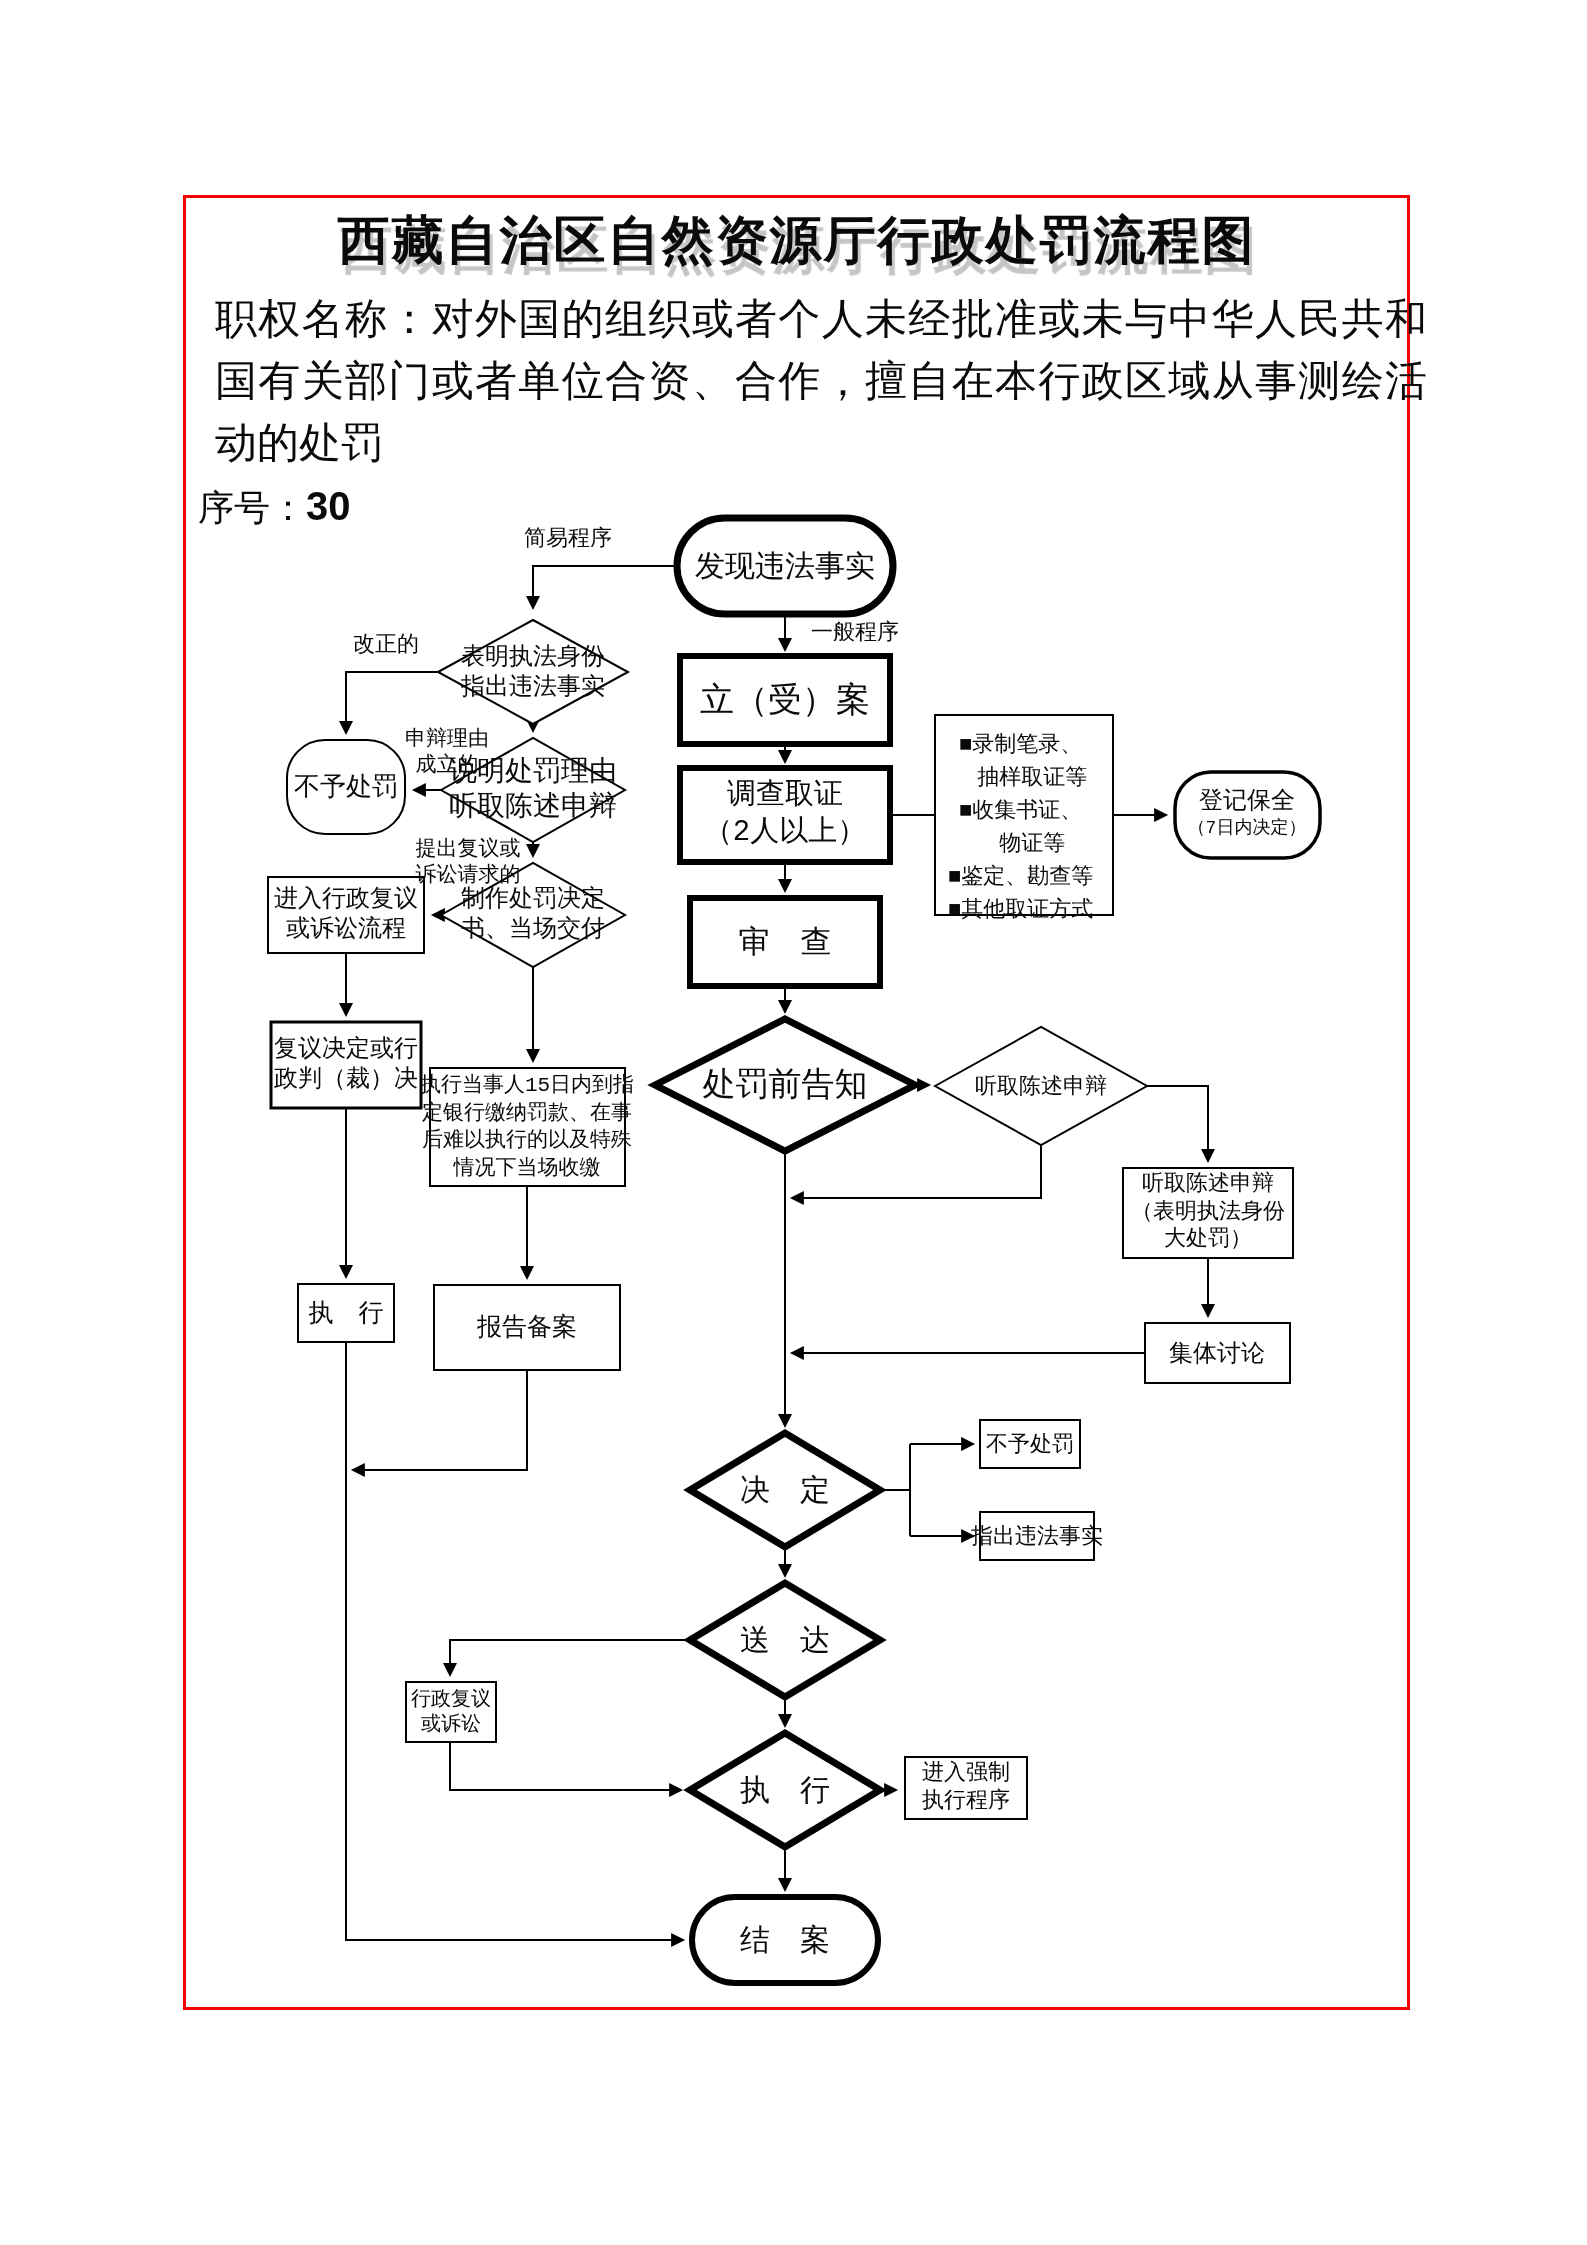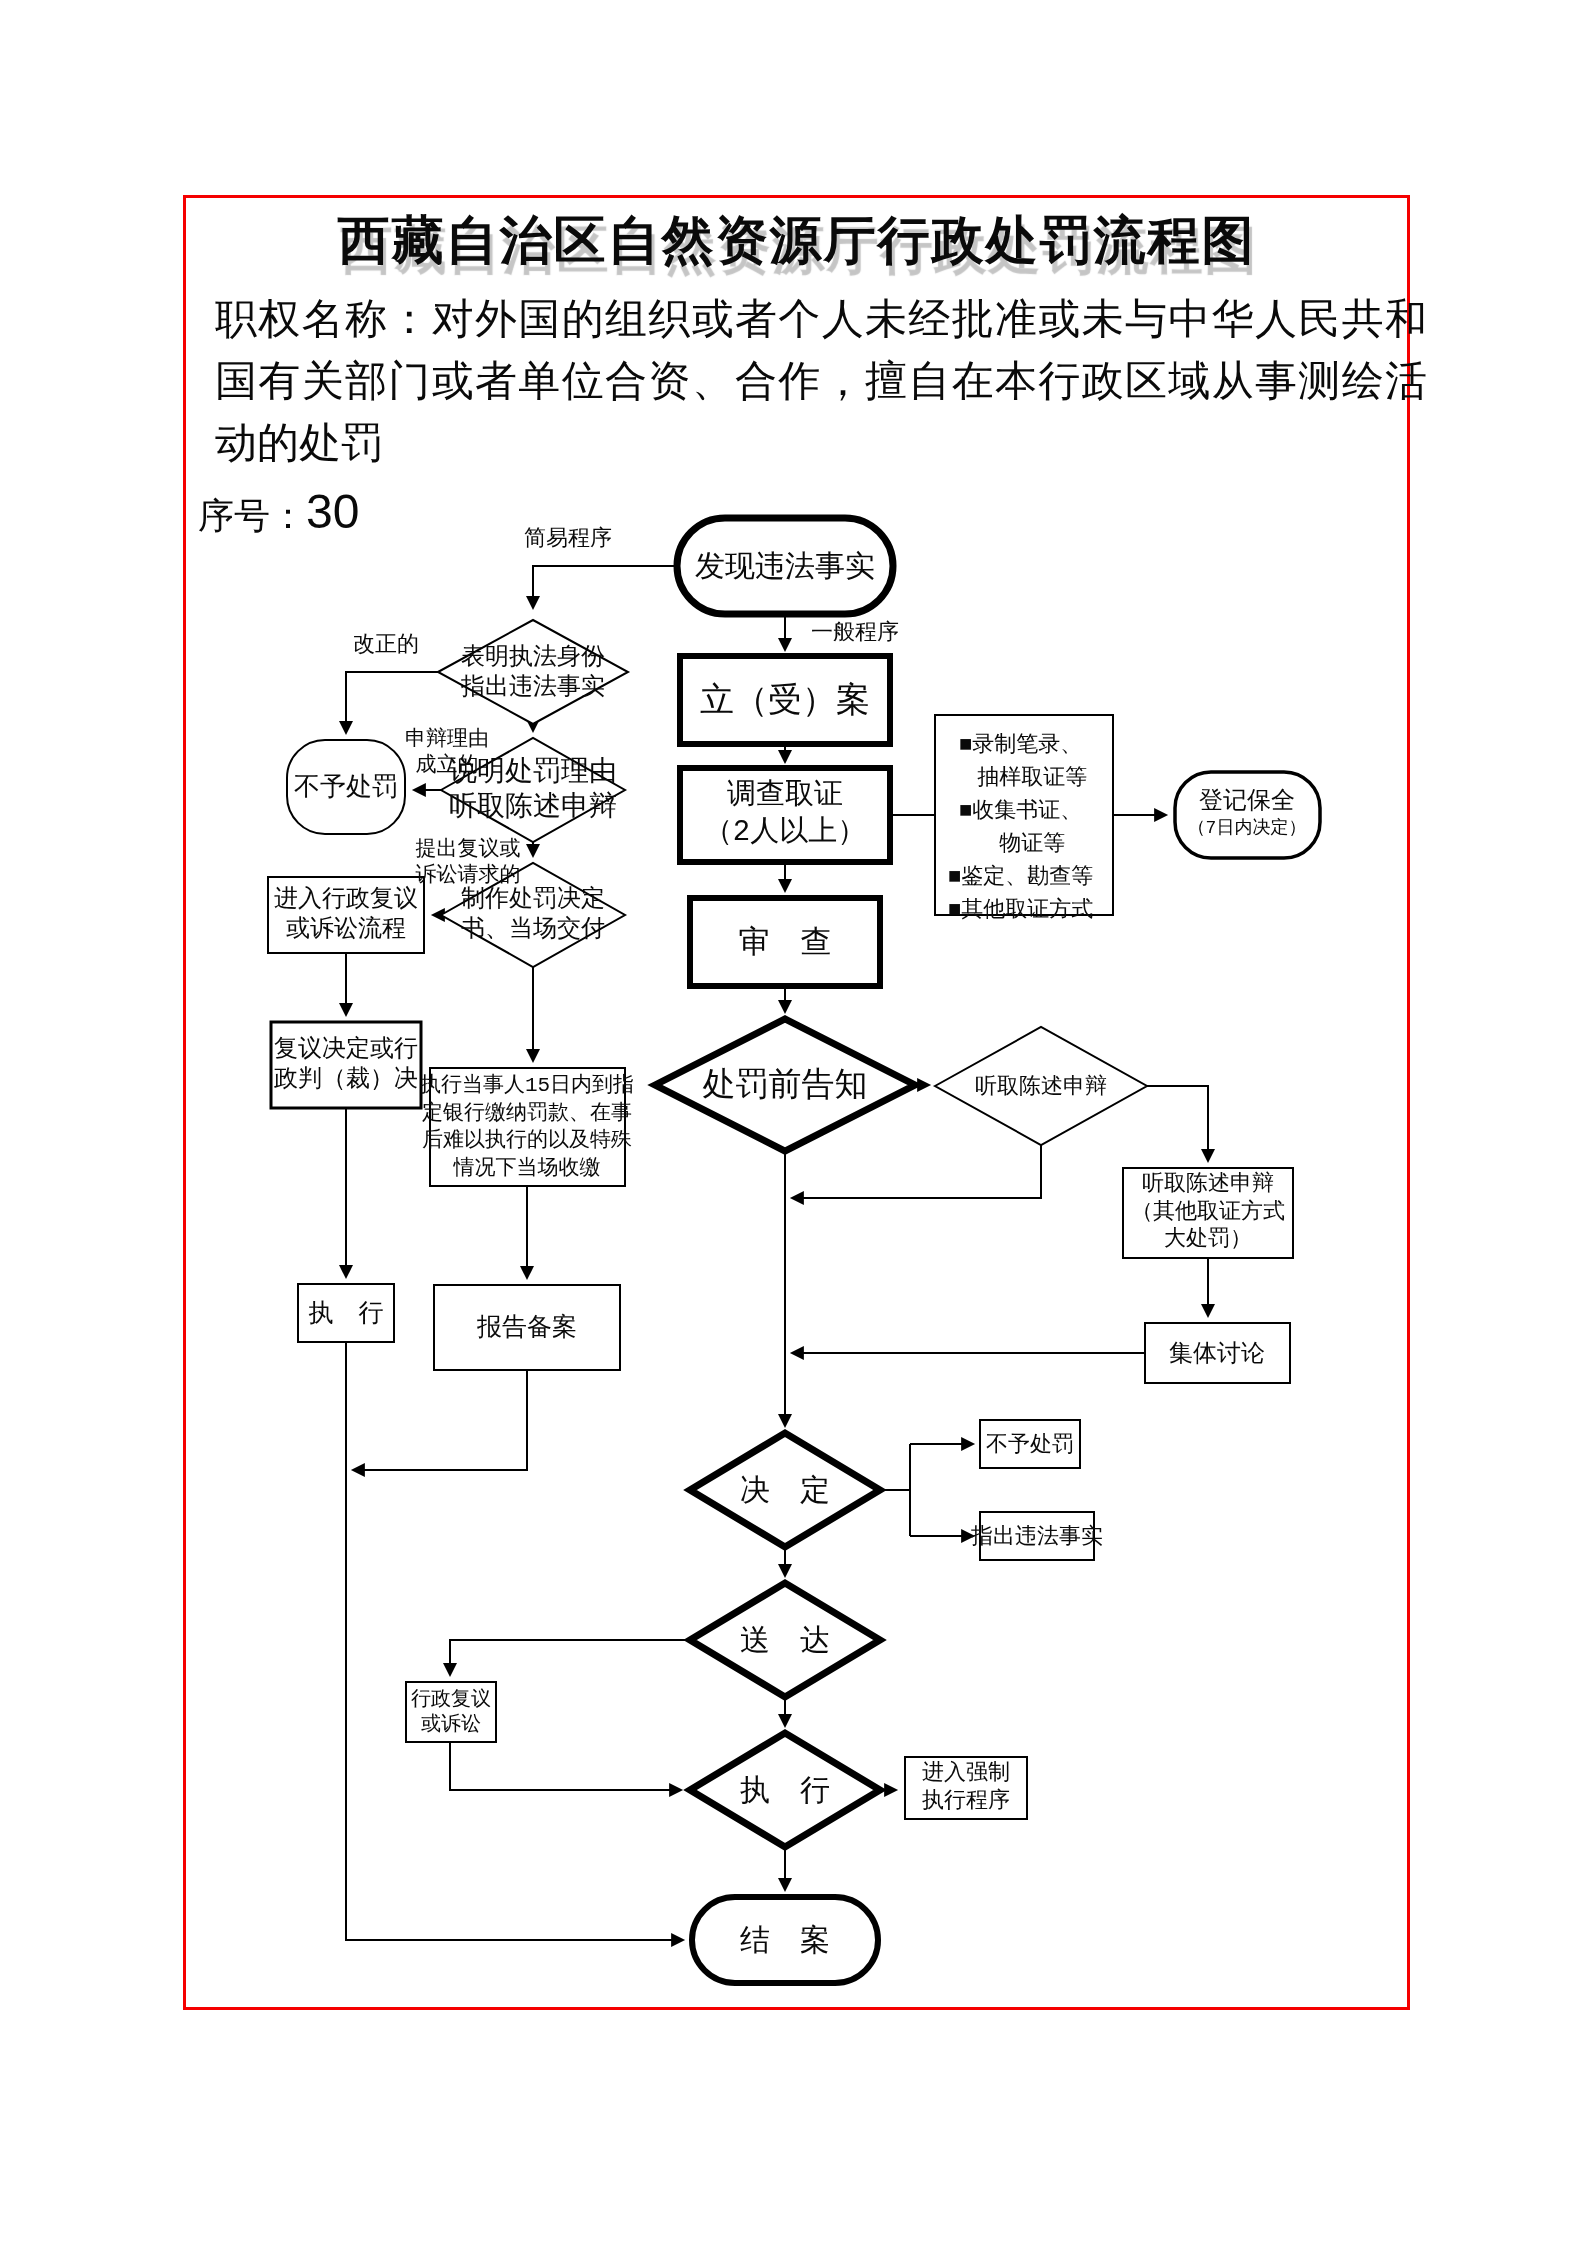--- a/index.html
+++ b/index.html
@@ -6,21 +6,21 @@
   .canvas{position:relative;width:1587px;height:2245px;background:#ffffff;overflow:hidden;
           font-family:"Liberation Serif","DejaVu Serif",serif;color:#0a0a0a;}
   .page-border{position:absolute;left:183px;top:195px;width:1221px;height:1809px;
                border:3px solid #f50000;background:transparent;}
   .doc-title{position:absolute;left:183px;top:206px;width:1227px;text-align:center;
              font-size:52px;font-weight:bold;letter-spacing:2px;
              text-shadow:3px 10px 1px rgba(90,90,90,0.35);white-space:nowrap;}
   .authority{position:absolute;left:194px;top:288px;width:1212px;
              font-size:42px;line-height:1.48;text-align:justify;margin-left:21px;}
   .serial-row{position:absolute;left:198px;top:484px;font-size:36px;}
-  .serial-num{font-family:"Liberation Sans","DejaVu Sans",sans-serif;font-weight:normal;font-size:48px;}
+  .serial-num{font-family:"Liberation Sans","DejaVu Sans",sans-serif;font-weight:bold;font-size:40px;}
   svg.flow{position:absolute;left:0;top:0;}
   .nl{position:absolute;transform:translate(-50%,-50%);text-align:center;
       line-height:1.26;white-space:nowrap;z-index:5;}
   .nl div{white-space:nowrap;font-family:Liberation Mono, monospace;}
   .ev{position:absolute;transform:none;text-align:center;line-height:1.5;z-index:5;}
   .ev .ind{padding-left:23px;}
   .small2{display:block;}
 </style>
 </head>
 <body>
@@ -160,21 +160,21 @@
   </div>
 
   <div class="nl" style="left:1247px;top:813px;font-size:24px">
     <div>登记保全</div>
     <div class="small2" style="font-size:18px">（7日内决定）</div>
   </div>
 
   <div class="nl" style="left:1041px;top:1086px;font-size:22px">听取陈述申辩</div>
   <div class="nl" style="left:1208px;top:1213px;font-size:22px">
     <div>听取陈述申辩</div>
-    <div>（其他取证方式</div>
+    <div>（表明执法身份</div>
     <div>大处罚）</div>
   </div>
   <div class="nl" style="left:1217px;top:1353px;font-size:24px">集体讨论</div>
   <div class="nl" style="left:1030px;top:1444px;font-size:22px">不予处罚</div>
   <div class="nl" style="left:1037px;top:1536px;font-size:22px">指出违法事实</div>
   <div class="nl" style="left:451px;top:1712px;font-size:20px">
     <div>行政复议</div>
     <div>或诉讼</div>
   </div>
   <div class="nl" style="left:966px;top:1788px;font-size:22px">

